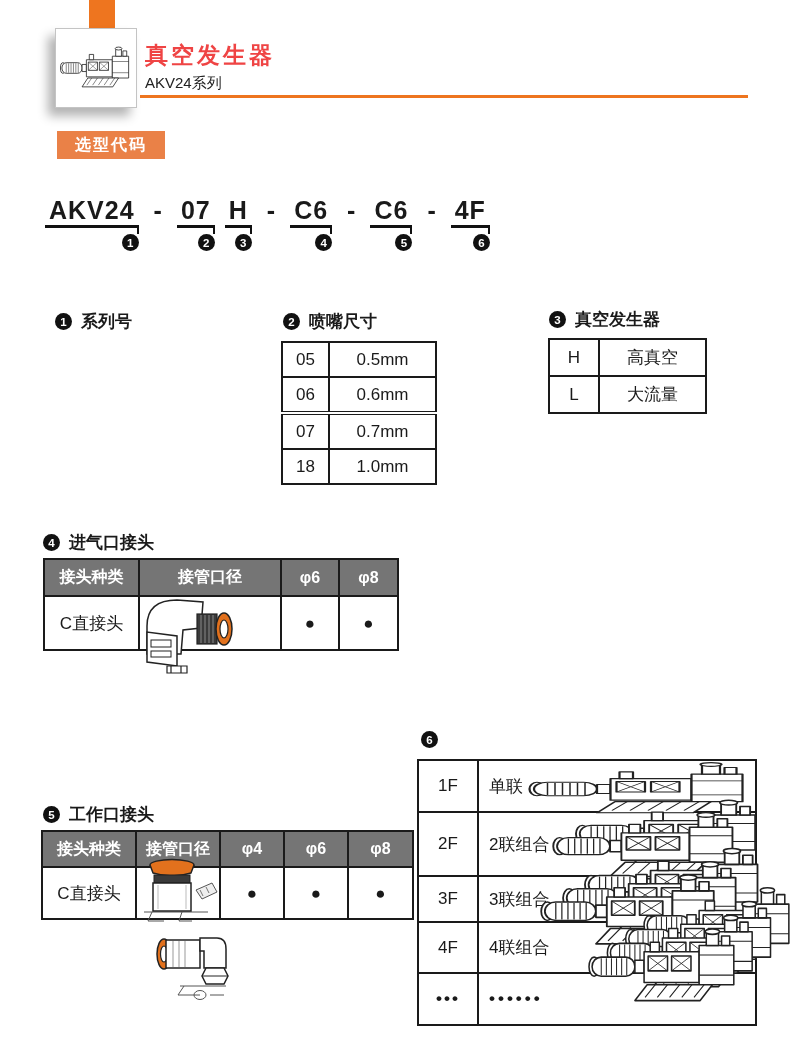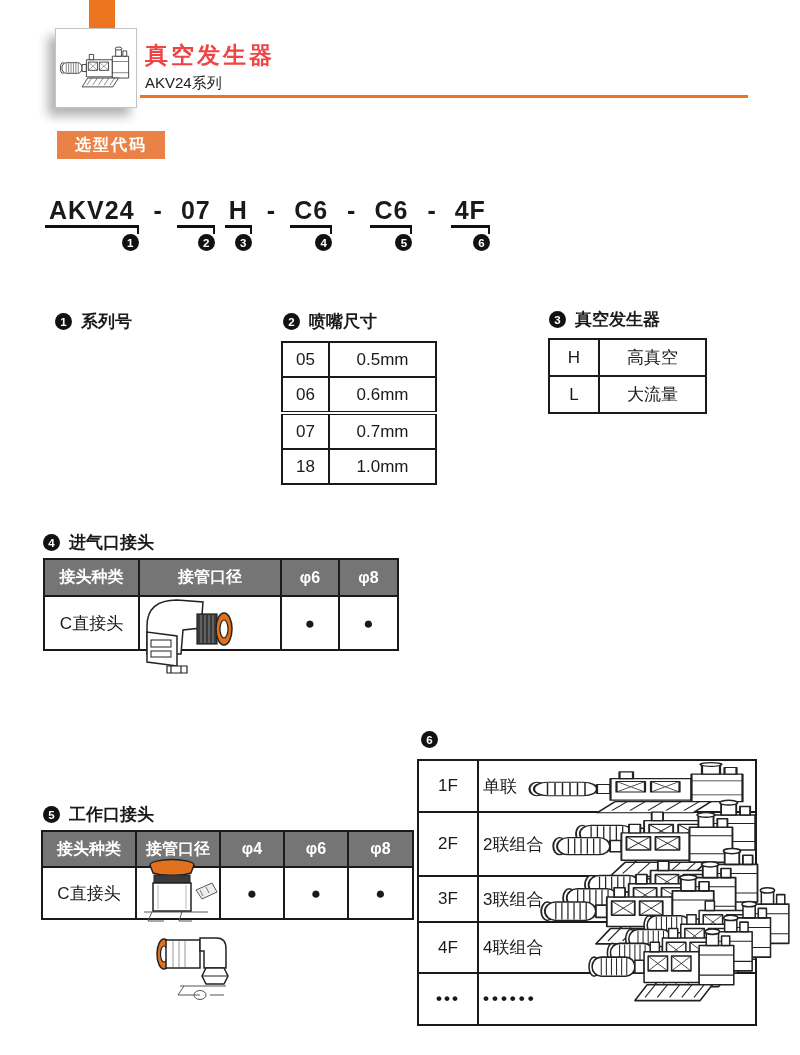--- a/index.html
+++ b/index.html
@@ -46,21 +46,21 @@
   
   .gtbl th{background:#757575;color:#fff;font-weight:bold;font-size:16px;
            border:2px solid #1a1a1a;padding:0;}
   .gtbl th.wsep{border-left:2px solid #fff;margin-top:32px;}
   .gtbl td{border:2px solid #1a1a1a;font-size:17px;text-align:center;background:#fff;padding:0;}
   .dot-cell{font-size:21px;line-height:1;}
   .inlet-tbl th{height:35px;} .inlet-tbl td{height:52px;}
   .work-tbl th{height:34px;}  .work-tbl td{height:50px;}
 
   
-  .din-tbl td{border:2px solid #1a1a1a;font-size:17px;background:#fff;padding:4px;}
+  .din-tbl td{border:2px solid #1a1a1a;font-size:17px;background:#fff;padding:10px;}
   .din-code{text-align:center;}
   .din-label{text-align:left;padding-left:18px;}
   .din-dots1{text-align:center;font-weight:bold;letter-spacing:2px;font-size:15px;}
   .din-dots2{text-align:left;padding-left:80px;font-weight:bold;letter-spacing:3px;font-size:15px;}
 
   
   .art{position:absolute;pointer-events:none;}
   .defs-hidden{position:absolute;width:0;height:0;overflow:hidden;}
 </style>
 </head>

